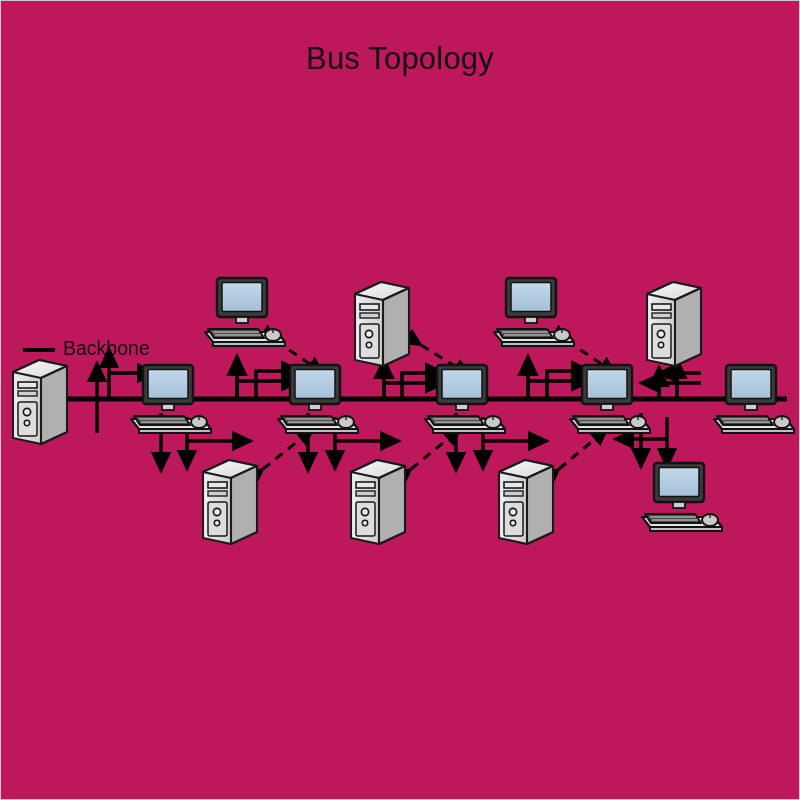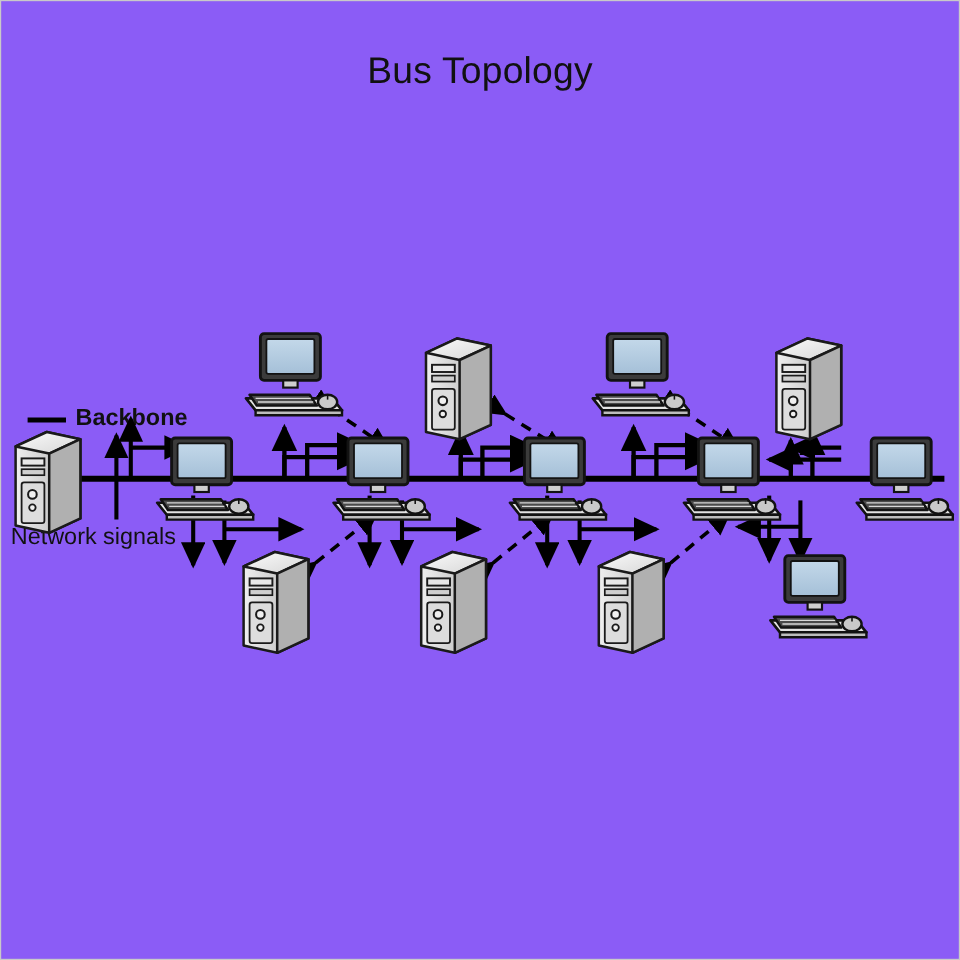--- a/index.html
+++ b/index.html
@@ -1,35 +1,34 @@
 <!DOCTYPE html>
 <html><head>
 <meta charset="utf-8">
 <style>
   html,body{margin:0;padding:0;background:#fff;}
   body{width:800px;height:800px;overflow:hidden;
        font-family:"Liberation Sans","DejaVu Sans",sans-serif;}
-  #canvas{position:relative;width:800px;height:800px;background:#8b5cf6;
+  #canvas{position:relative;width:800px;height:800px;background:#be185d;
           border:1px solid #c9c9c9;box-sizing:border-box;}
   svg{position:absolute;left:0;top:0;width:800px;height:800px;}
   .ttl{position:absolute;width:100%;text-align:center;top:40px;
        font-size:31px;color:#111;letter-spacing:.2px;}
   .lbl{position:absolute;font-size:19.5px;color:#111;white-space:nowrap;}
   #lblPrim{left:363px;top:225px;}
-  #lblBack{left:62px;top:336px;font-weight:bold;}
+  #lblBack{left:62px;top:336px;}
   #lblNet{left:8px;top:435px;}
 </style>
 </head>
 <body>
 
 <div id="canvas">
 
   <div class="ttl">Bus Topology</div>
   <div class="lbl" id="lblBack">Backbone</div>
-  <div class="lbl" id="lblNet">Network signals</div>
 
   <svg viewBox="0 0 800 800">
     <defs>
       <marker id="ah" markerWidth="7" markerHeight="7" refX="5.6" refY="3" orient="auto">
         <path d="M0,0 L6.4,3 L0,6 z" fill="#000"></path>
       </marker>
       <marker id="ahd" markerWidth="7" markerHeight="7" refX="5.4" refY="3" orient="auto">
         <path d="M0,0 L6.2,3 L0,6 z" fill="#000"></path>
       </marker>
       <linearGradient id="gCase" x1="0" y1="0" x2="1" y2="0">

